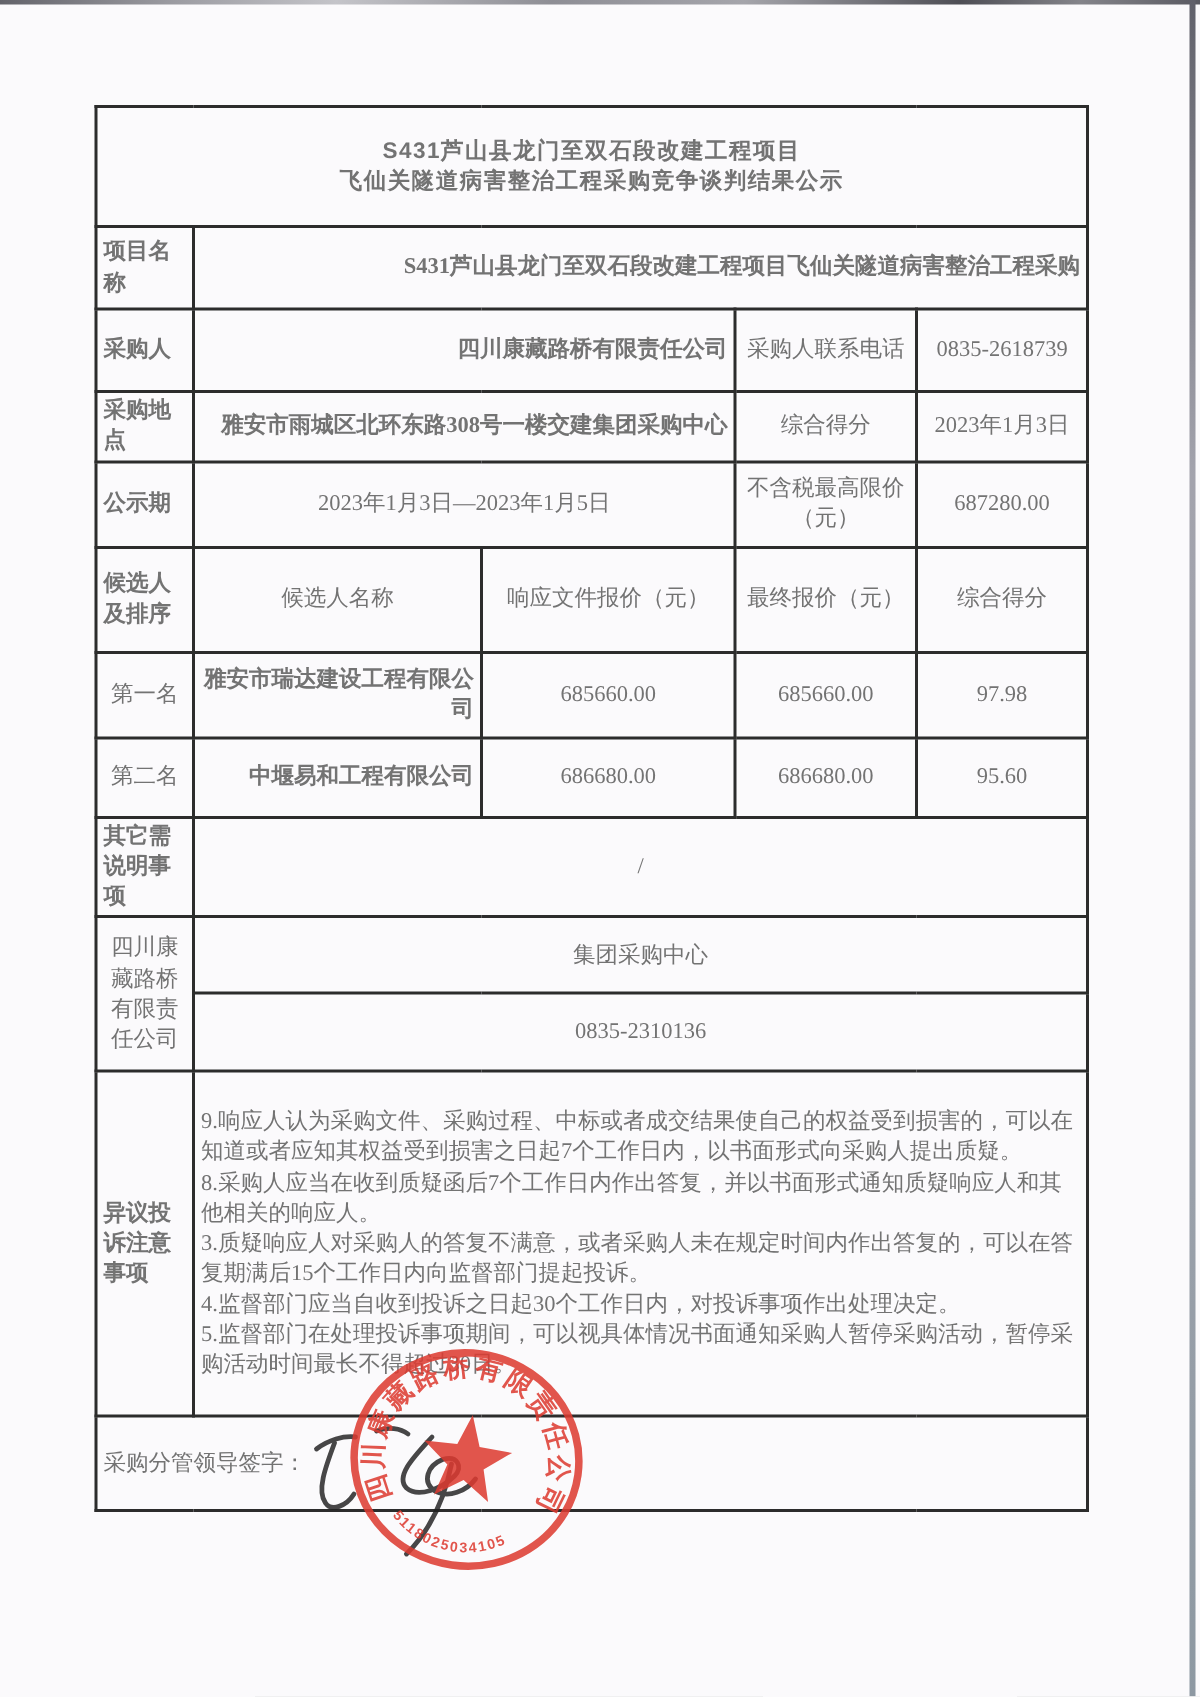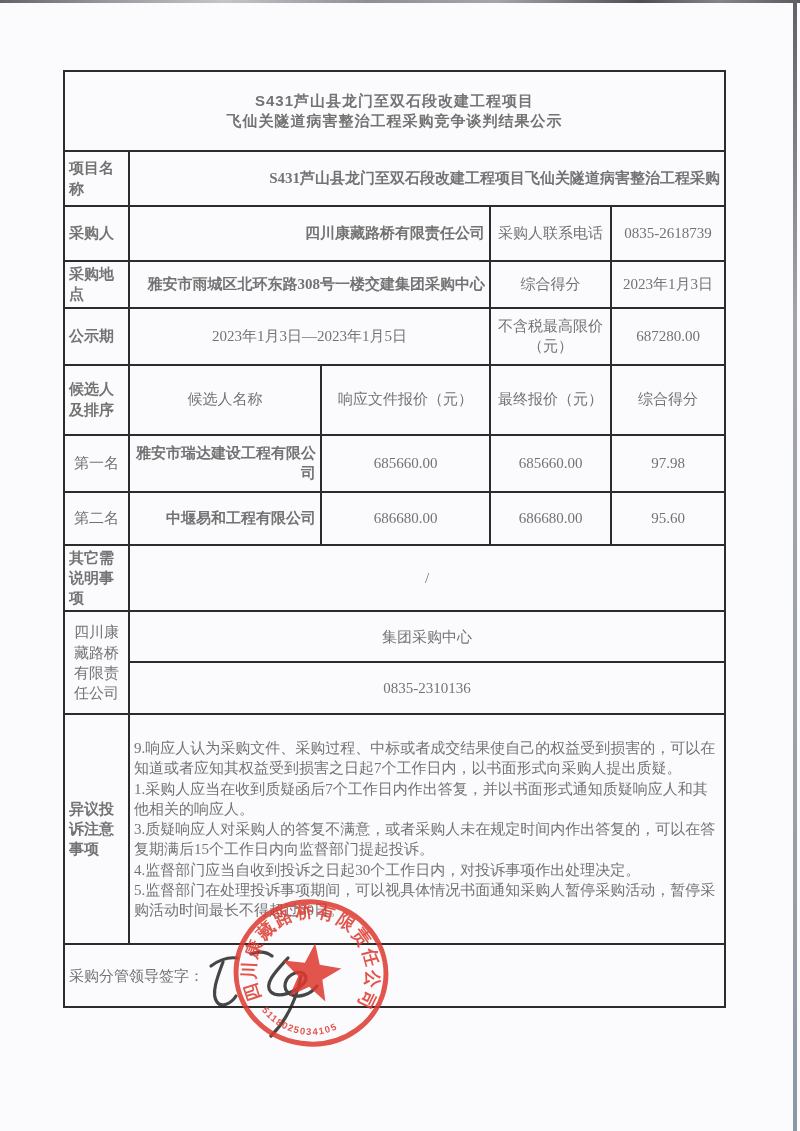--- a/index.html
+++ b/index.html
@@ -125,21 +125,21 @@
       <td colspan="4" class="ctr">集团采购中心</td>
     </tr>
     <tr class="h52">
       <td colspan="4" class="ctr">0835-2310136</td>
     </tr>
 
     <tr class="h-obj">
       <td class="lbl">异议投诉注意事项</td>
       <td colspan="4" class="obj-text">
         <div>9.响应人认为采购文件、采购过程、中标或者成交结果使自己的权益受到损害的，可以在知道或者应知其权益受到损害之日起7个工作日内，以书面形式向采购人提出质疑。</div>
-        <div>1.采购人应当在收到质疑函后7个工作日内作出答复，并以书面形式通知质疑响应人和其他相关的响应人。</div>
+        <div>8.采购人应当在收到质疑函后7个工作日内作出答复，并以书面形式通知质疑响应人和其他相关的响应人。</div>
         <div>3.质疑响应人对采购人的答复不满意，或者采购人未在规定时间内作出答复的，可以在答复期满后15个工作日内向监督部门提起投诉。</div>
         <div>4.监督部门应当自收到投诉之日起30个工作日内，对投诉事项作出处理决定。</div>
         <div>5.监督部门在处理投诉事项期间，可以视具体情况书面通知采购人暂停采购活动，暂停采购活动时间最长不得超过30日。</div>
       </td>
     </tr>
 
     <tr class="h-sign">
       <td colspan="5" class="sign-cell">
         <span>采购分管领导签字：</span>
       </td>

